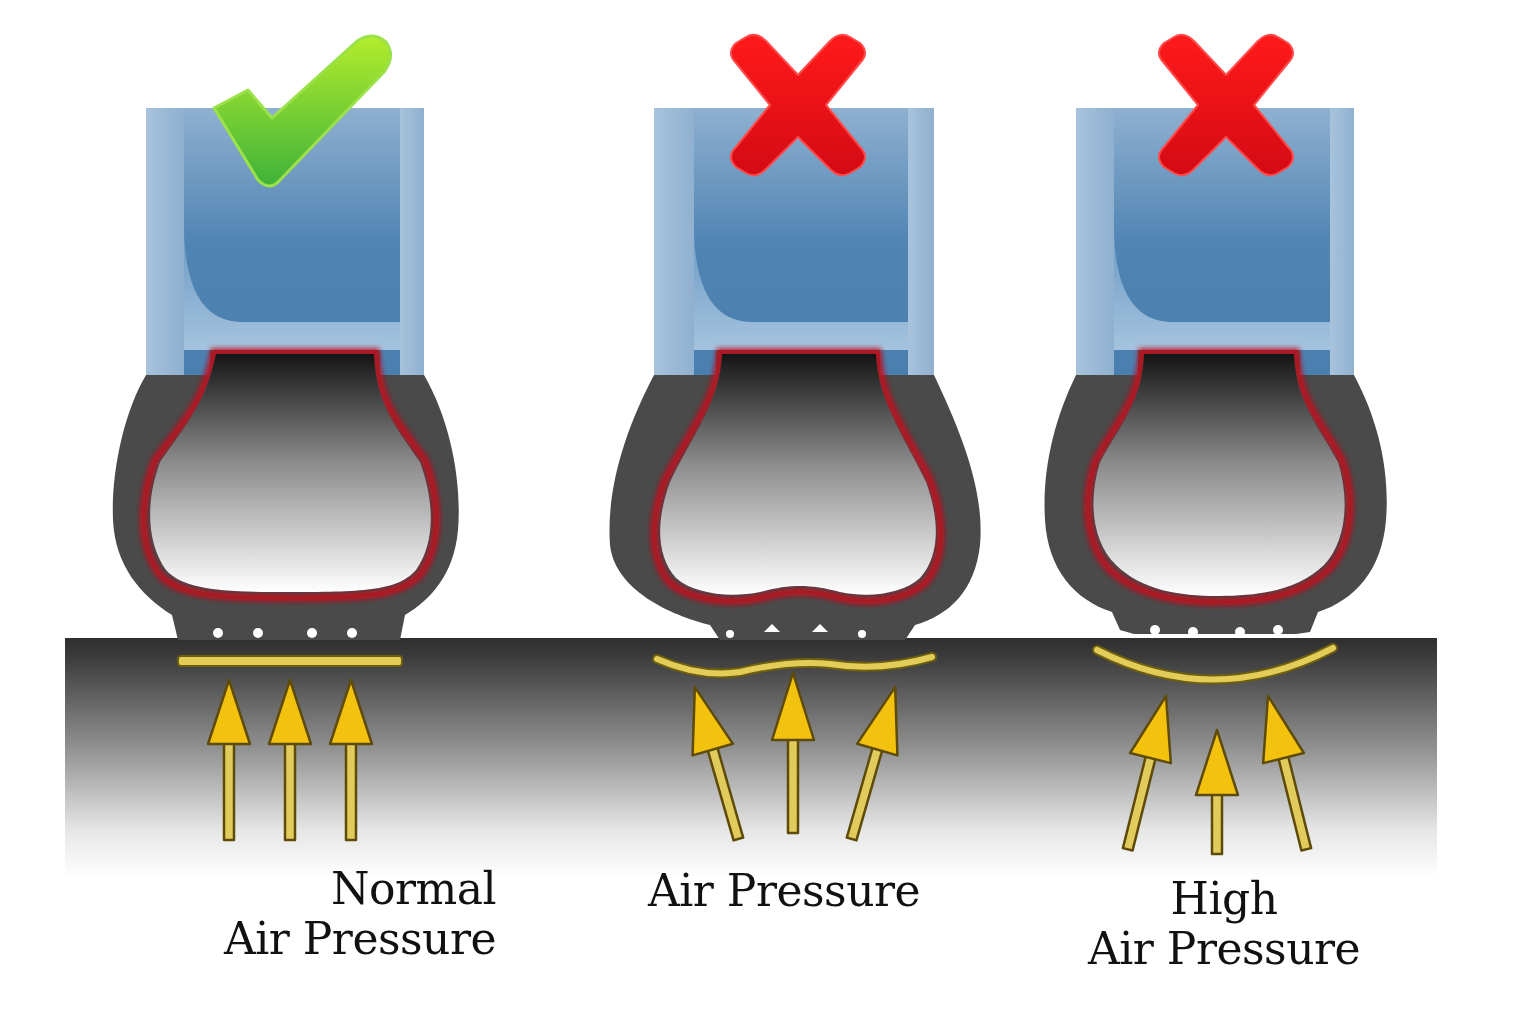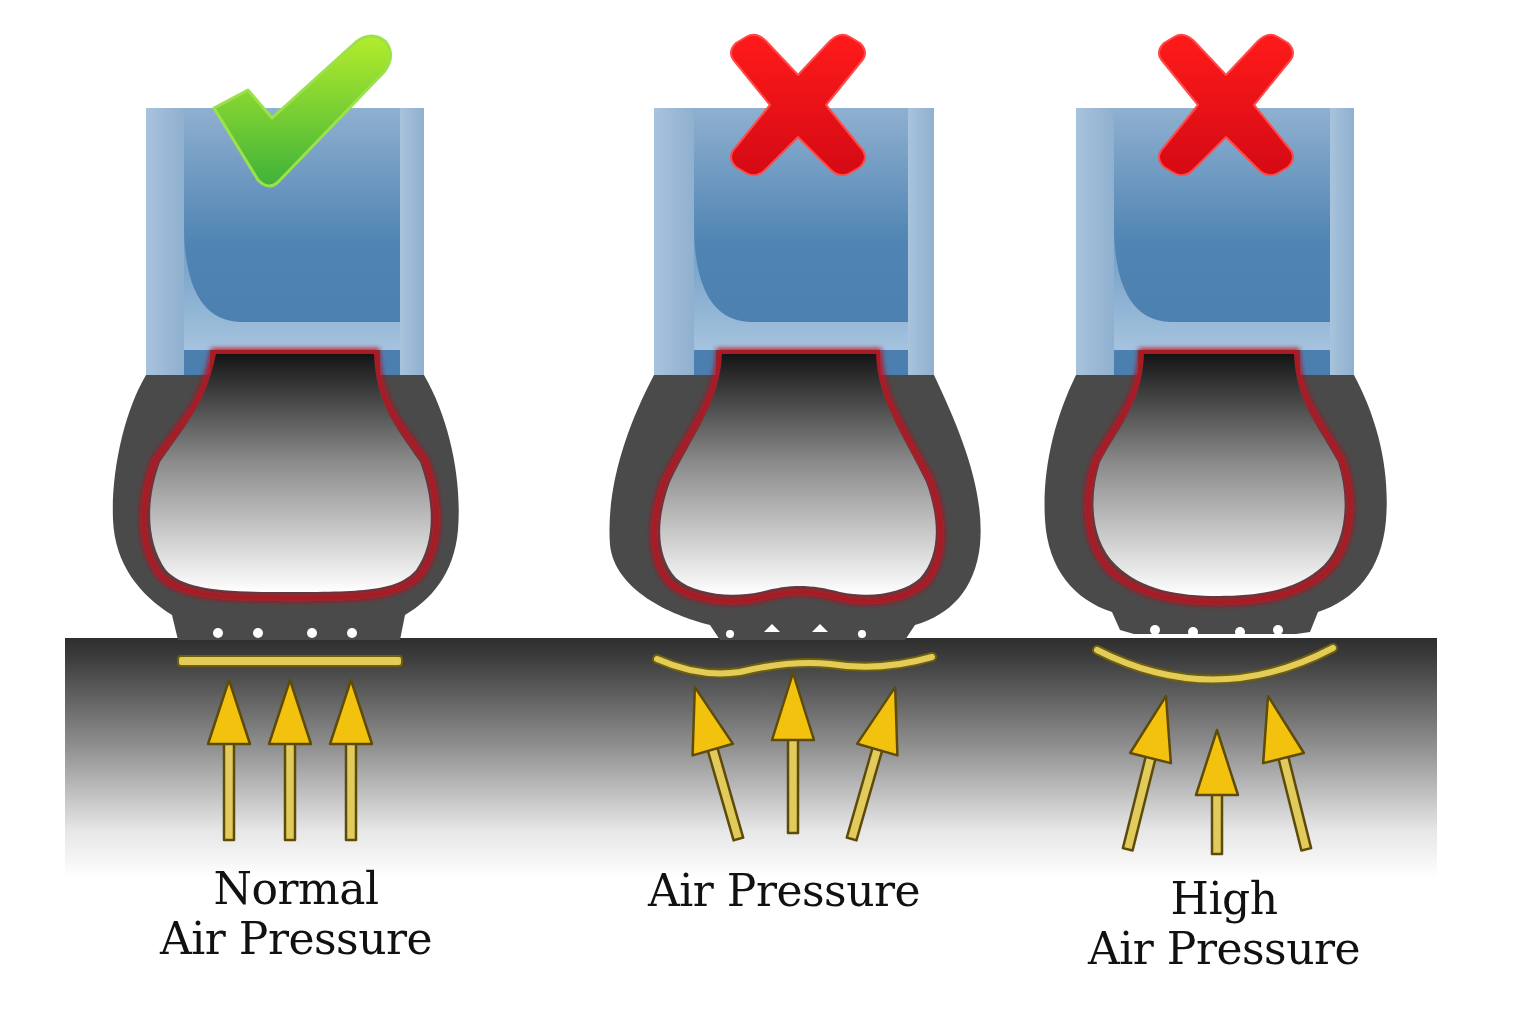--- a/index.html
+++ b/index.html
@@ -193,21 +193,21 @@
         <rect x="1279" y="752" width="10" height="100" fill="#e0cb5c"></rect>
         <polygon points="1284,694 1263,758 1305,758"></polygon>
       </g>
     </g>
     <g transform="translate(1226 115)">
       <path d="M-62 -52 Q-72 -62 -62 -72 L-52 -78 Q-42 -84 -32 -74 L0 -40 L32 -74 Q42 -84 52 -78 L62 -72 Q72 -62 62 -52 L28 -10 L62 32 Q72 42 62 52 L52 58 Q42 64 32 54 L0 22 L-32 54 Q-42 64 -52 58 L-62 52 Q-72 42 -62 32 L-28 -10 Z" fill="url(#crossGrad)" stroke="#ff4a4a" stroke-width="2" stroke-linejoin="round"></path>
     </g>
   </g>
 </svg>
 
-<div class="label" style="left:96px; top:864px;">
+<div class="label" style="left:96px; top:864px;text-align:right;">
   <span>Normal</span>
   <span>Air Pressure</span>
 </div>
 <div class="label" style="left:584px; top:866px;">
   <span>Air Pressure</span>
 </div>
 <div class="label" style="left:1024px; top:874px;text-align:center;">
   <span>High</span>
   <span>Air Pressure</span>
 </div>

